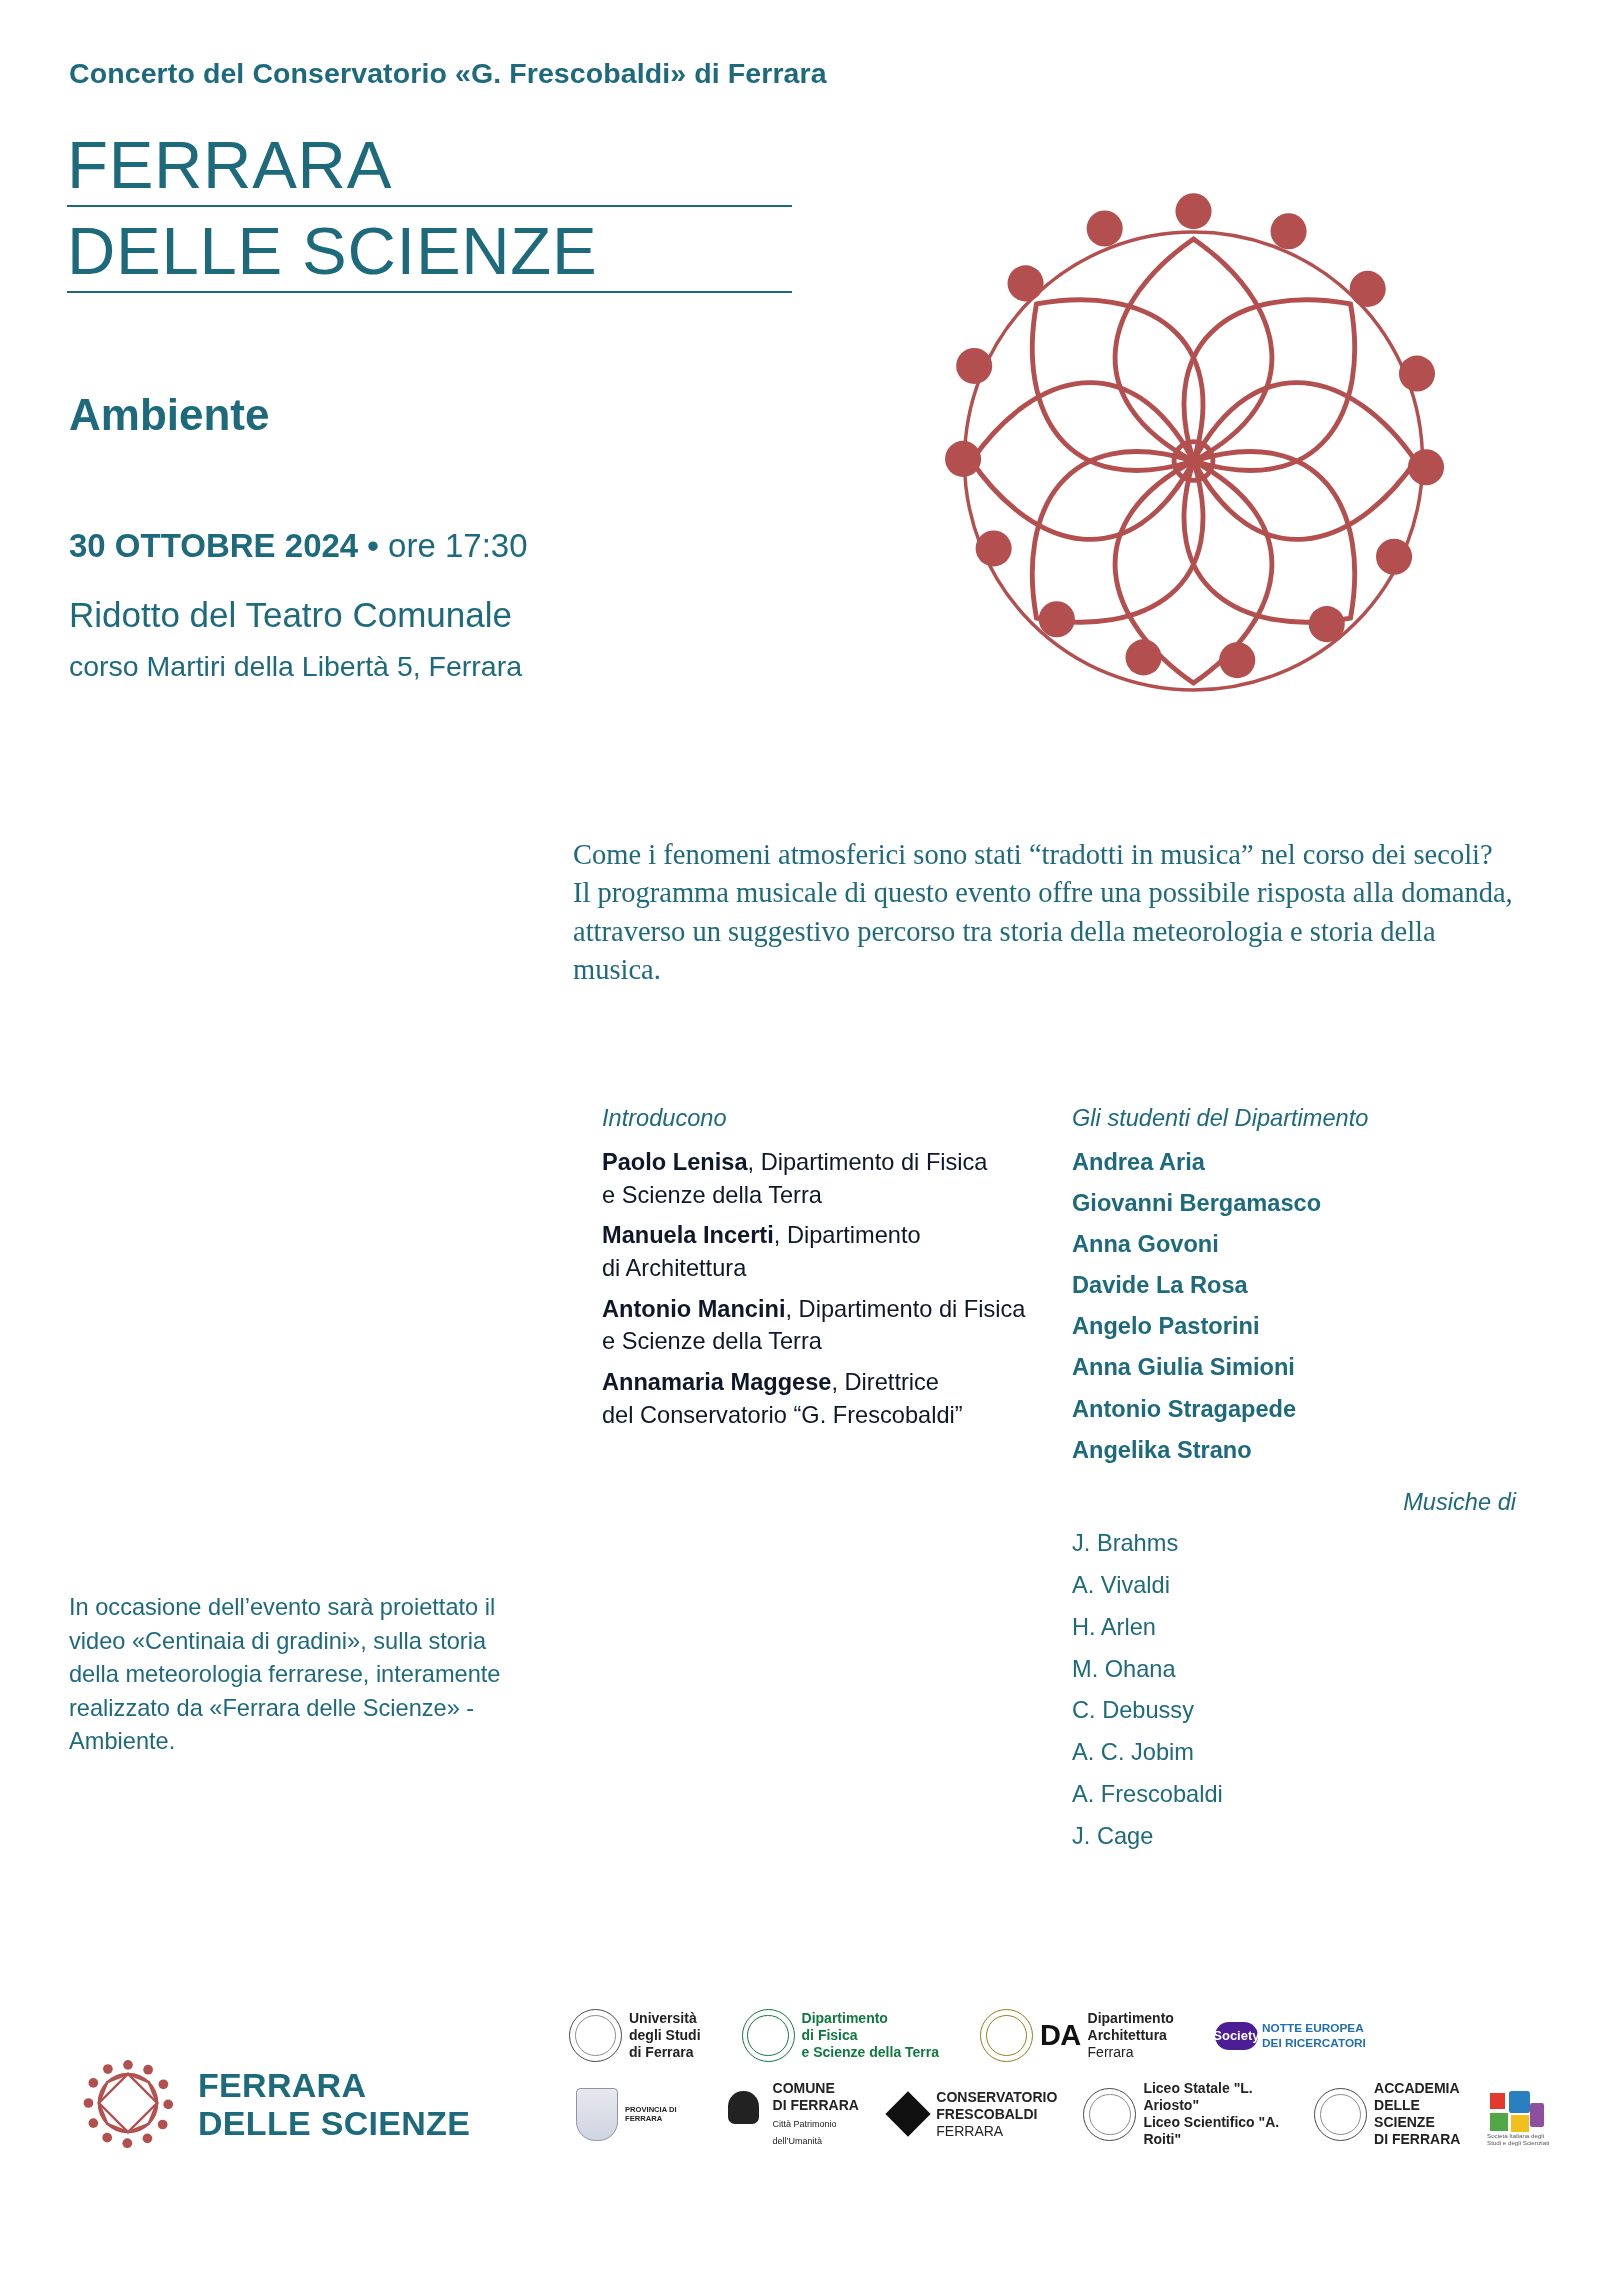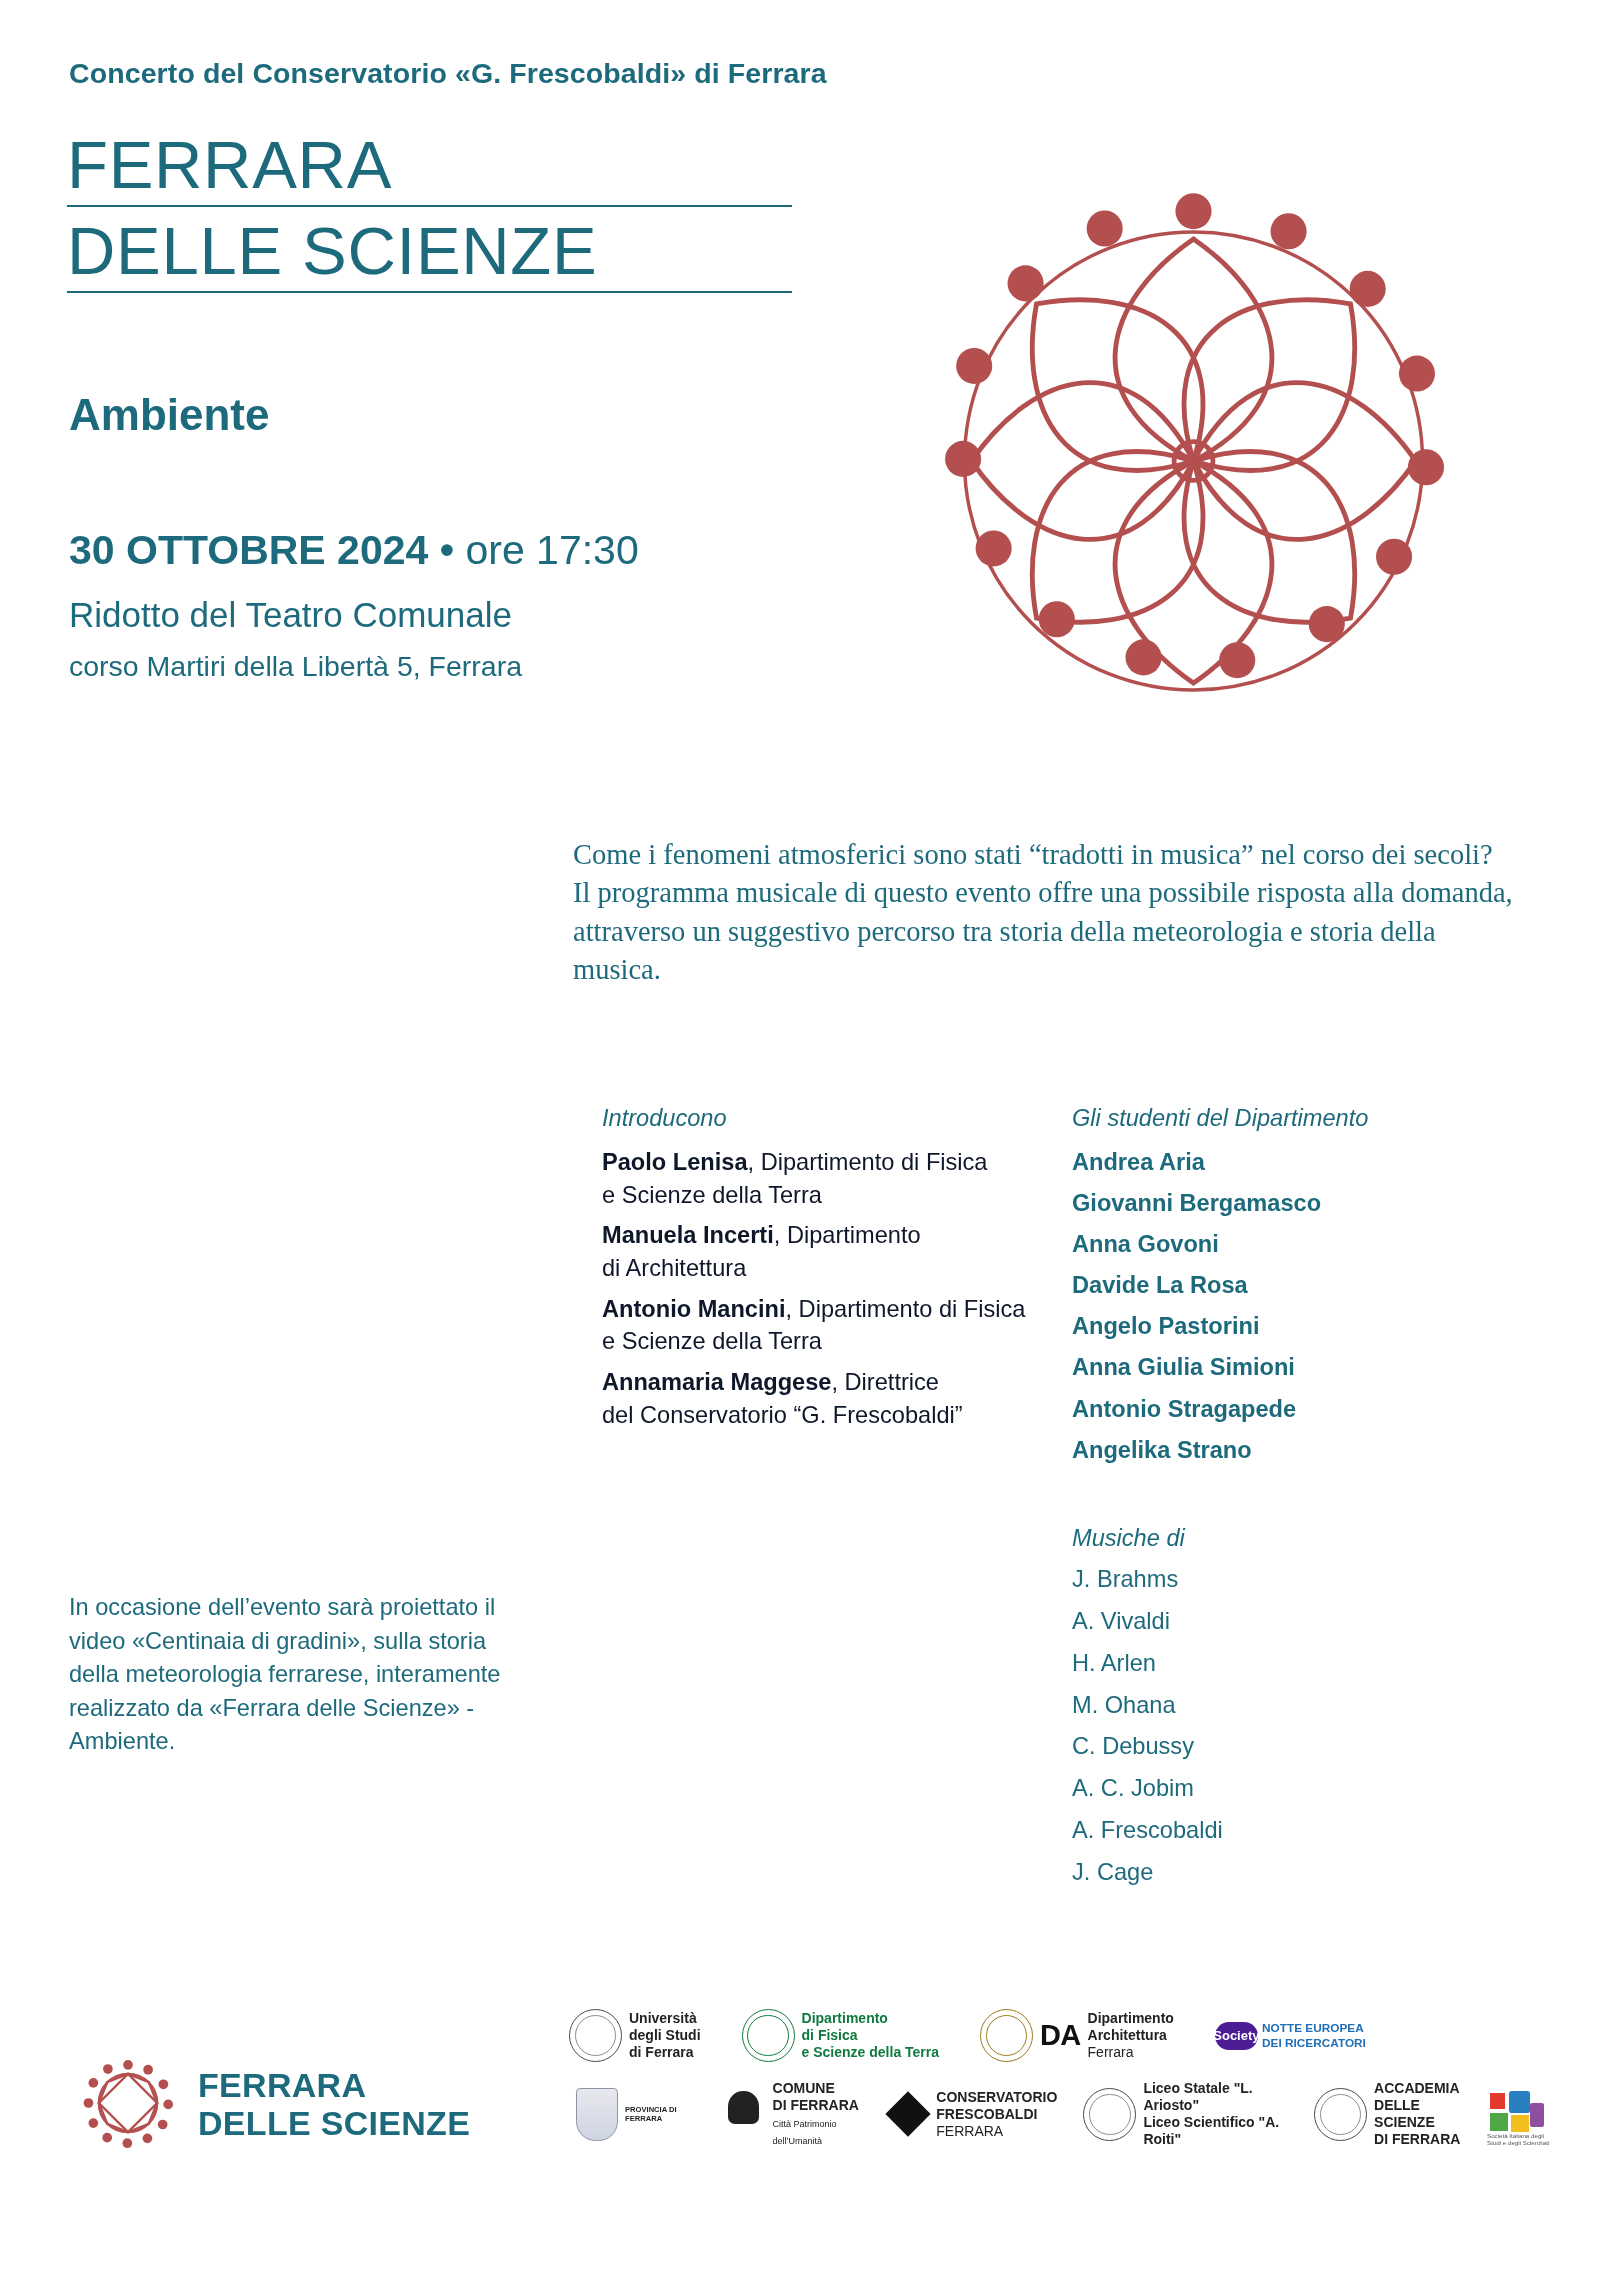--- a/index.html
+++ b/index.html
@@ -56,21 +56,21 @@
     left: 69px;
     top: 390px;
     font-size: 44px;
     font-weight: bold;
     color: #1d6a7d;
   }
   .date-row {
     position: absolute;
     left: 69px;
     top: 527px;
-    font-size: 41px;
+    font-size: 33px;
     color: #1d6a7d;
     white-space: nowrap;
   }
   .date-row .date-strong {
     font-weight: bold;
   }
   .date-row .dot {
     font-weight: bold;
   }
   .date-row .time {
@@ -147,22 +147,23 @@
     font-size: 23.6px;
     font-weight: bold;
     line-height: 1.42;
     color: #1d6a7d;
     margin-bottom: 7.6px;
   }
   .musiche-head {
     font-size: 23.6px;
     font-style: italic;
     color: #1d6a7d;
-    margin-top: 58px;
+    margin-top: 22px;
     margin-bottom: 11px;
+    text-align: right;
   }
   .composer {
     font-size: 23.6px;
     line-height: 1.42;
     color: #1d6a7d;
     margin-bottom: 8.3px;
   }
 
   
   .note {

